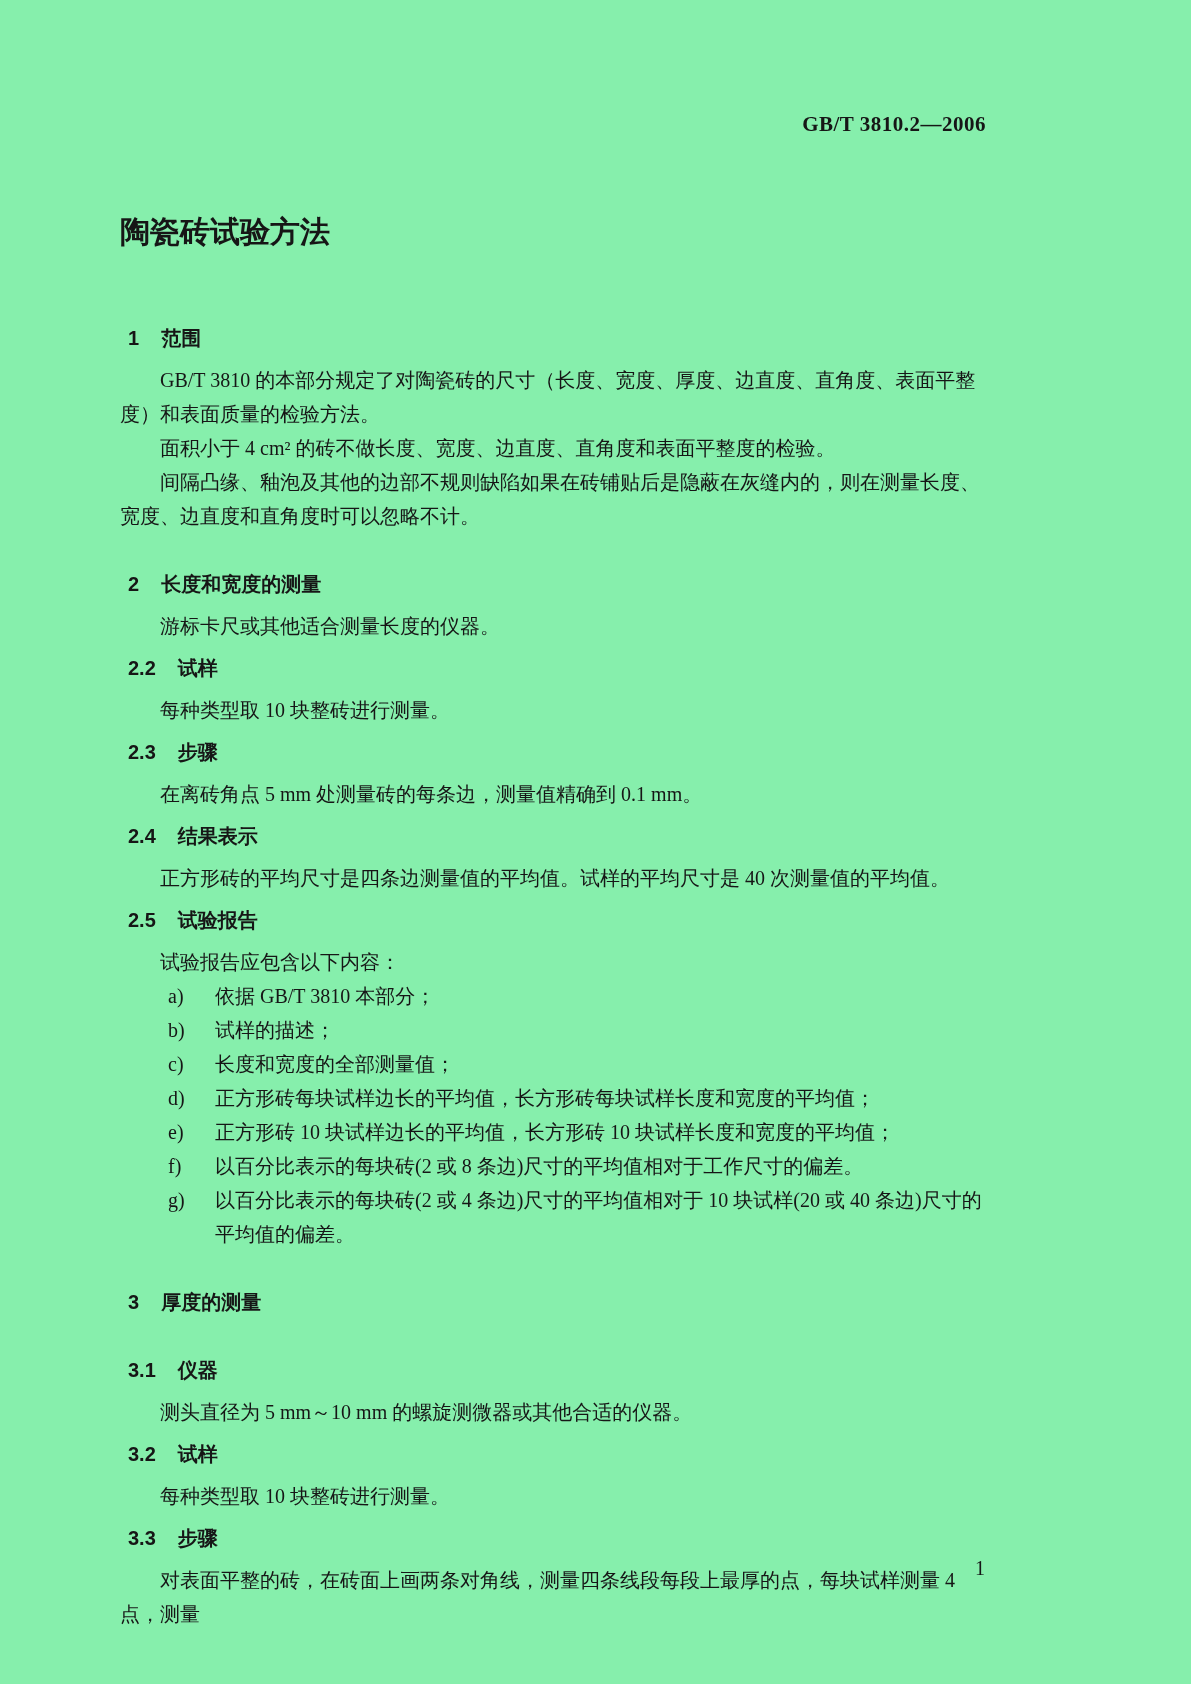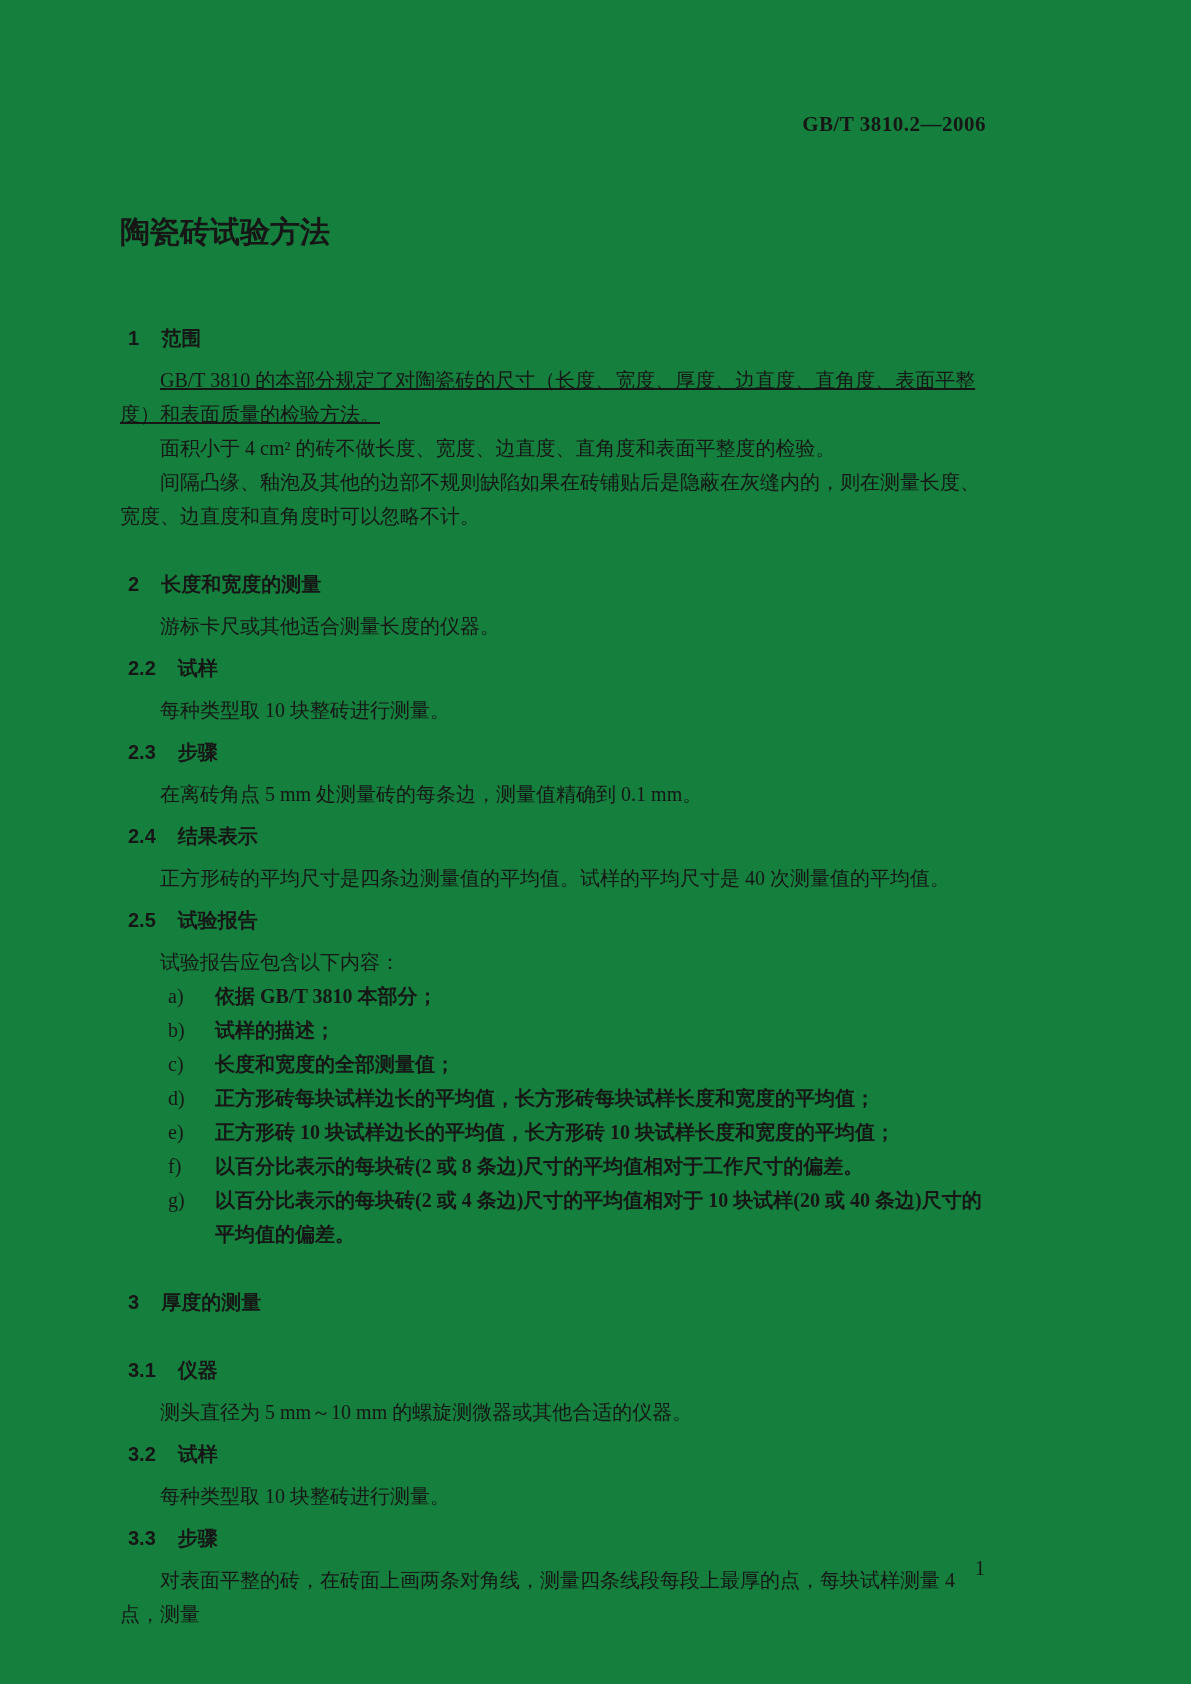--- a/index.html
+++ b/index.html
@@ -2,21 +2,21 @@
 <html><head>
 <meta charset="utf-8">
 <style>
   * { box-sizing: border-box; }
   html, body { margin: 0; padding: 0; background: #9a9a9a; }
   .page {
     position: relative;
     width: 1191px;
     height: 1684px;
     margin: 0 auto;
-    background: #15803d;
+    background: #86efac;
     font-family: "Liberation Serif", serif;
     color: #161616;
     overflow: hidden;
   }
   .content {
     position: absolute;
     left: 120px;
     top: 112px;
     width: 866px;
   }
@@ -36,37 +36,37 @@
     line-height: 46px;
   }
   h2, h3 {
     font-family: "Liberation Sans", sans-serif;
     font-weight: bold;
     font-size: 20px;
     line-height: 34px;
     margin: 8px;
   }
   .sec-gap-lg { margin-top: 34px; }
-  .sec-gap-md { margin-top: 10px; text-decoration: underline; }
+  .sec-gap-md { margin-top: 10px; }
   .hnum { display: inline-block; margin-right: 22px; }
   p.para {
     margin: 0;
     text-indent: 2em;
     font-size: 20px;
     line-height: 34px;
   }
   .section-1 { margin-top: 66px; }
   .li {
     display: flex;
     padding-left: 48px;
     font-size: 20px;
     line-height: 34px;
   }
   .li-label { width: 47px; flex-shrink: 0; }
-  .li-text { flex: 1; font-weight: bold; }
+  .li-text { flex: 1; }
   .page-number {
     position: absolute;
     right: 206px;
     bottom: 104px;
     font-size: 20px;
   }
 </style>
 </head>
 <body>
 

